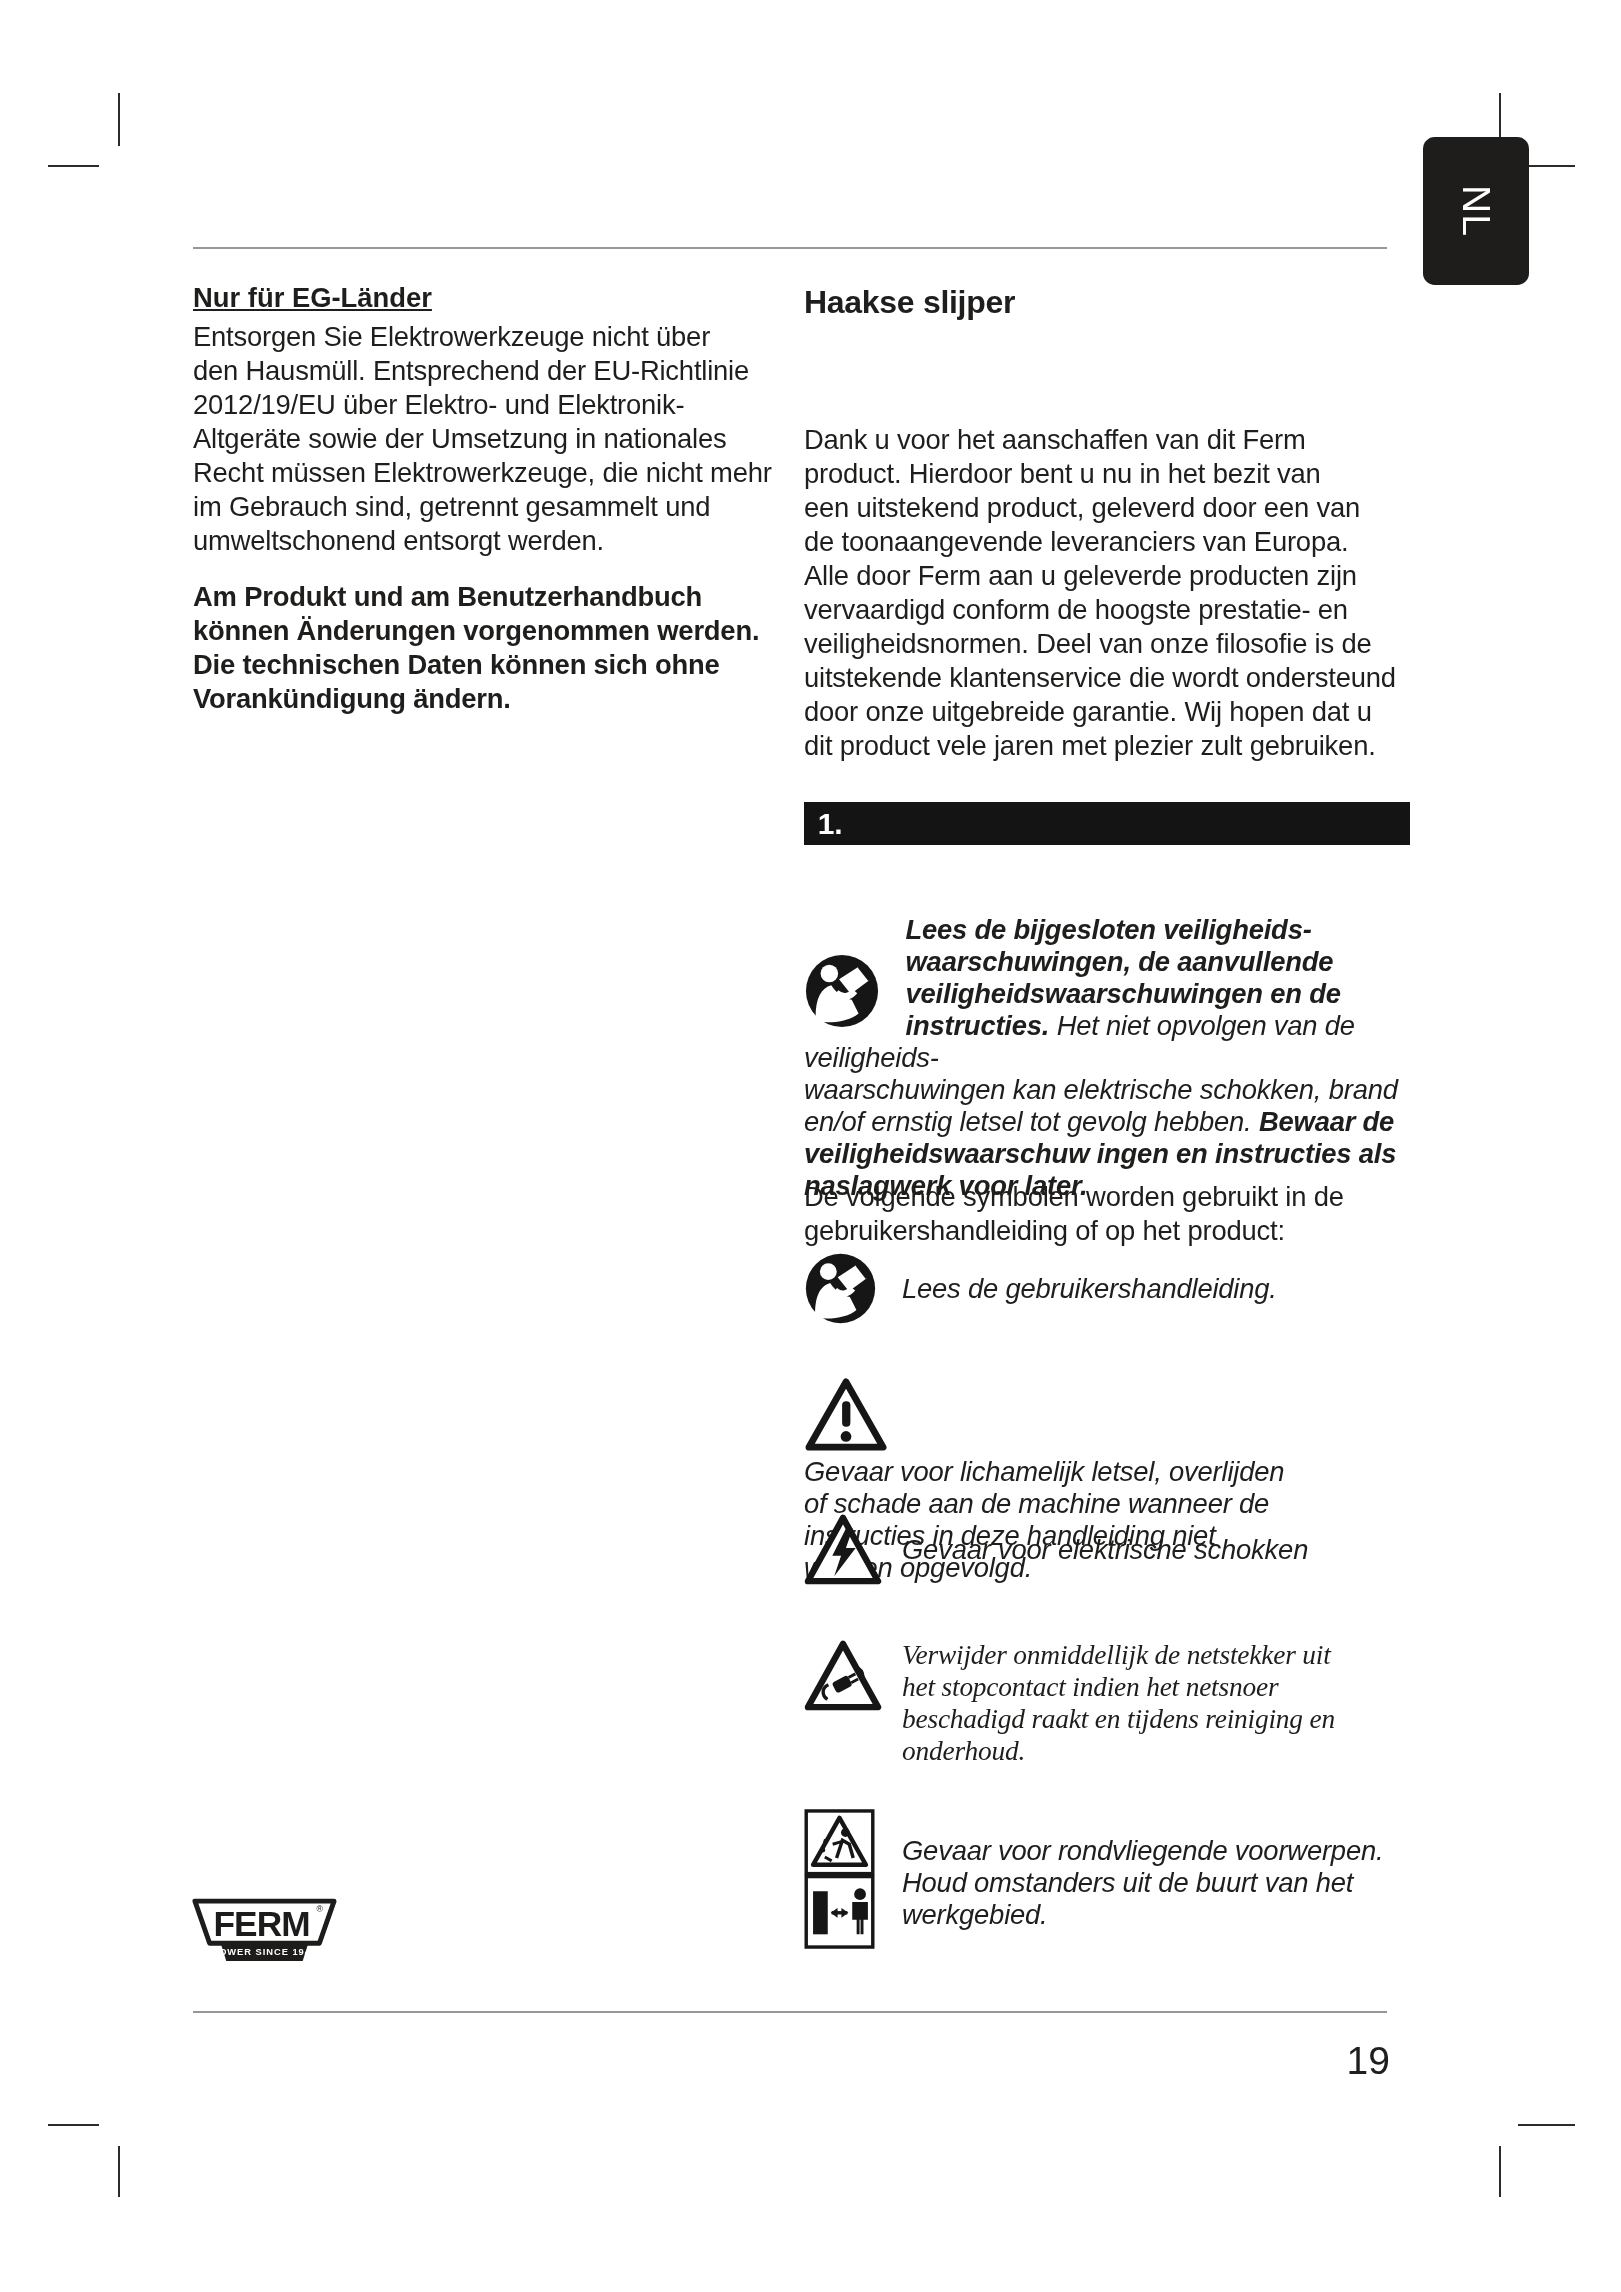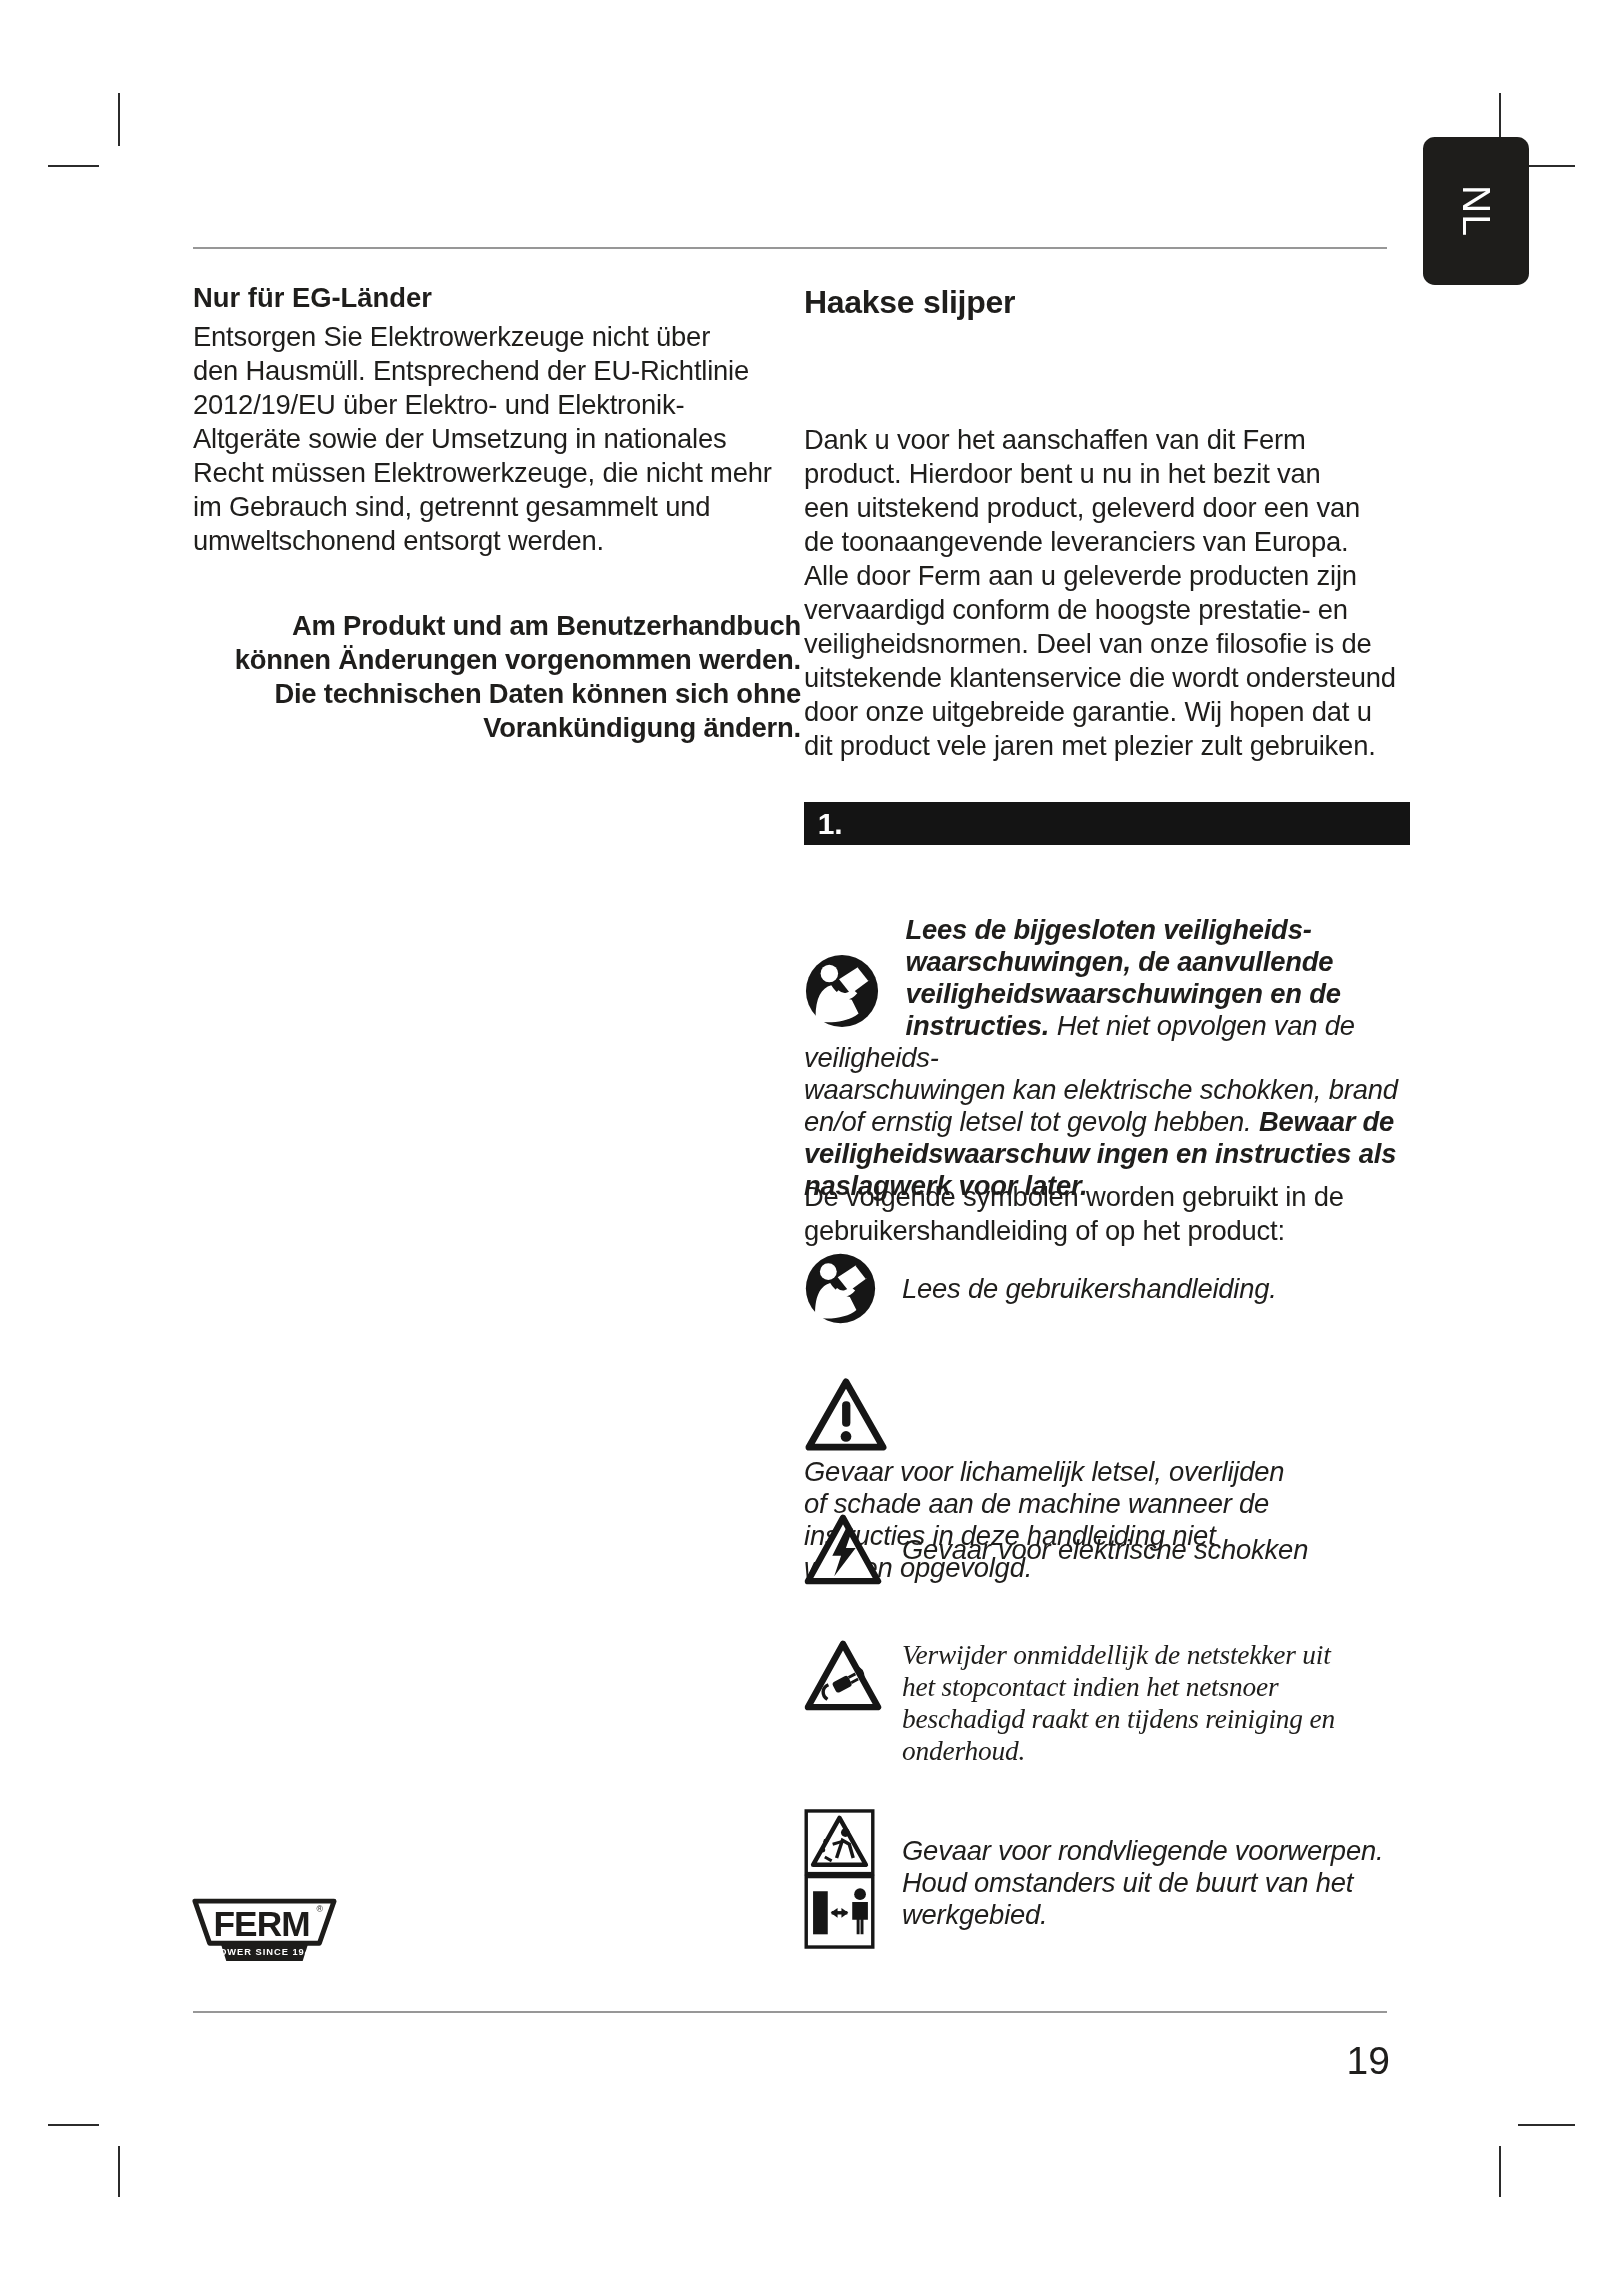--- a/index.html
+++ b/index.html
@@ -56,29 +56,29 @@
   <div class="mark h" style="left:1518px;top:2124px;width:57px;"></div>
   <div class="mark v" style="left:1499px;top:2146px;height:51px;"></div>
 
   <div class="nl-tab">
     <span>NL</span>
   </div>
 
   <div class="rule" style="left:193px;top:247px;width:1194px;"></div>
   <div class="rule" style="left:193px;top:2011px;width:1194px;"></div>
 
-  <div class="abs h-left" style="left:193px;top:282px;width:588px;">Nur für EG-Länder</div>
+  <div class="abs h-left" style="left:193px;top:282px;width:588px;text-decoration:underline;">Nur für EG-Länder</div>
   <div class="abs body-text pre" style="left:193px;top:320px;width:608px;">Entsorgen Sie Elektrowerkzeuge nicht über
 den Hausmüll. Entsprechend der EU-Richtlinie
 2012/19/EU über Elektro- und Elektronik-
 Altgeräte sowie der Umsetzung in nationales
 Recht müssen Elektrowerkzeuge, die nicht mehr
 im Gebrauch sind, getrennt gesammelt und
 umweltschonend entsorgt werden.</div>
-  <div class="abs body-text pre bold" style="left:193px;top:609px;width:608px;text-align:right;">Am Produkt und am Benutzerhandbuch
+  <div class="abs body-text pre bold" style="left:193px;top:580px;width:608px;">Am Produkt und am Benutzerhandbuch
 können Änderungen vorgenommen werden.
 Die technischen Daten können sich ohne
 Vorankündigung ändern.</div>
 
   <div class="abs h-product" style="left:804px;top:284px;width:608px;">Haakse slijper</div>
   <div class="abs body-text pre" style="left:804px;top:423px;width:616px;">Dank u voor het aanschaffen van dit Ferm
 product. Hierdoor bent u nu in het bezit van
 een uitstekend product, geleverd door een van
 de toonaangevende leveranciers van Europa.
 Alle door Ferm aan u geleverde producten zijn

